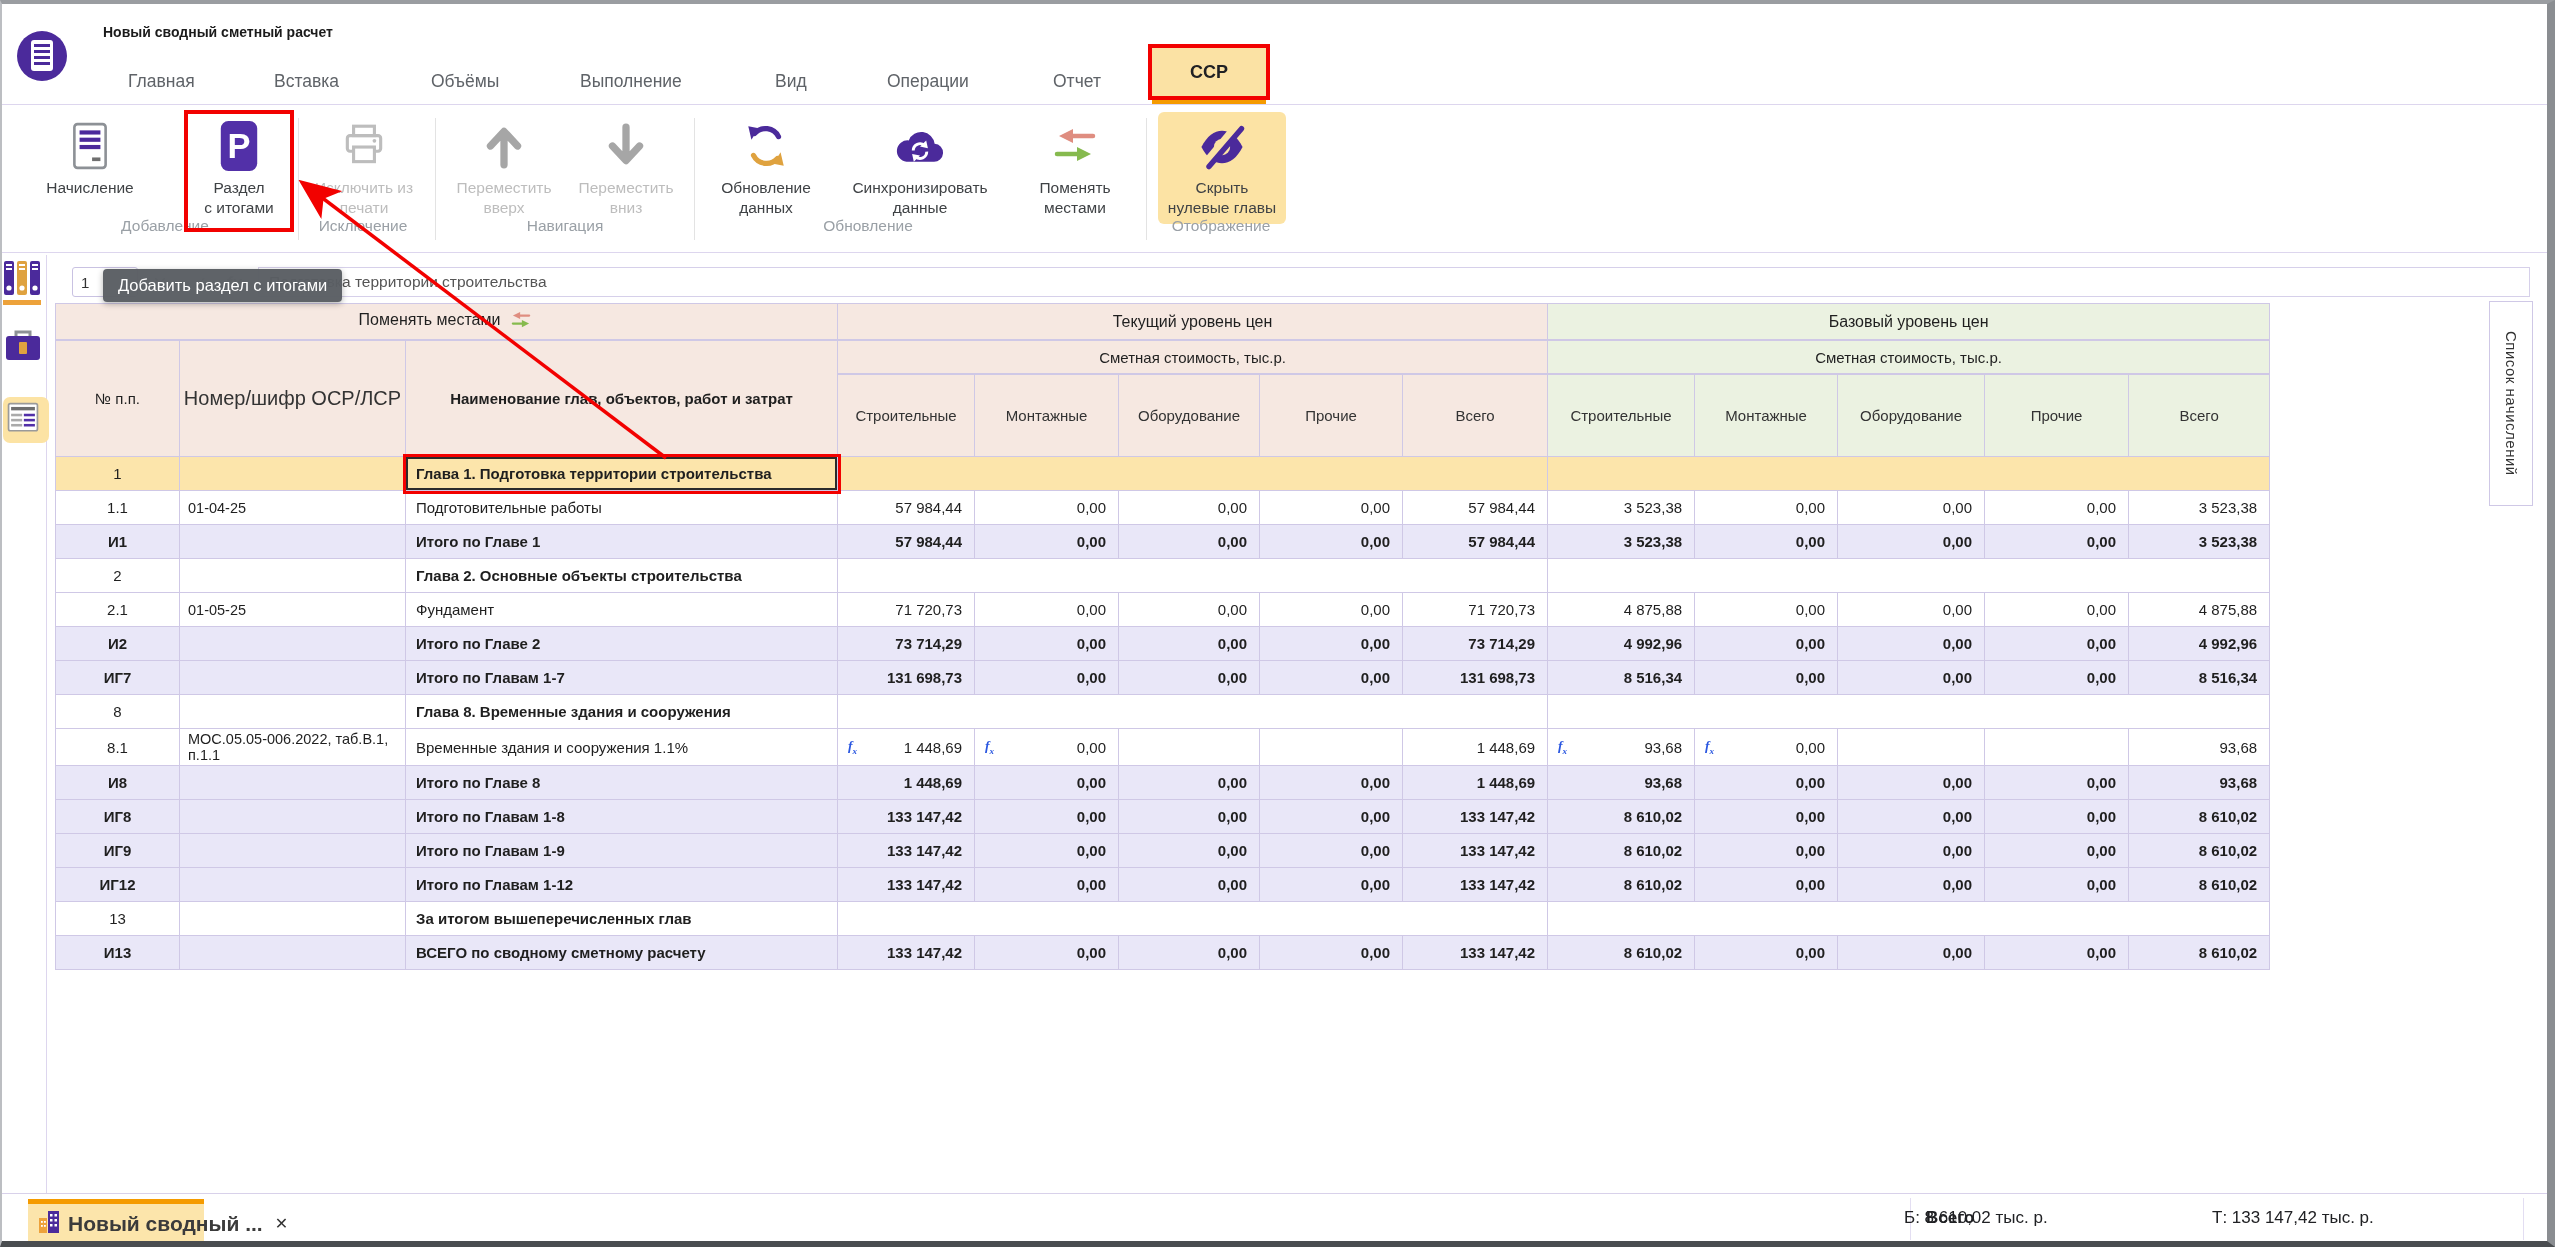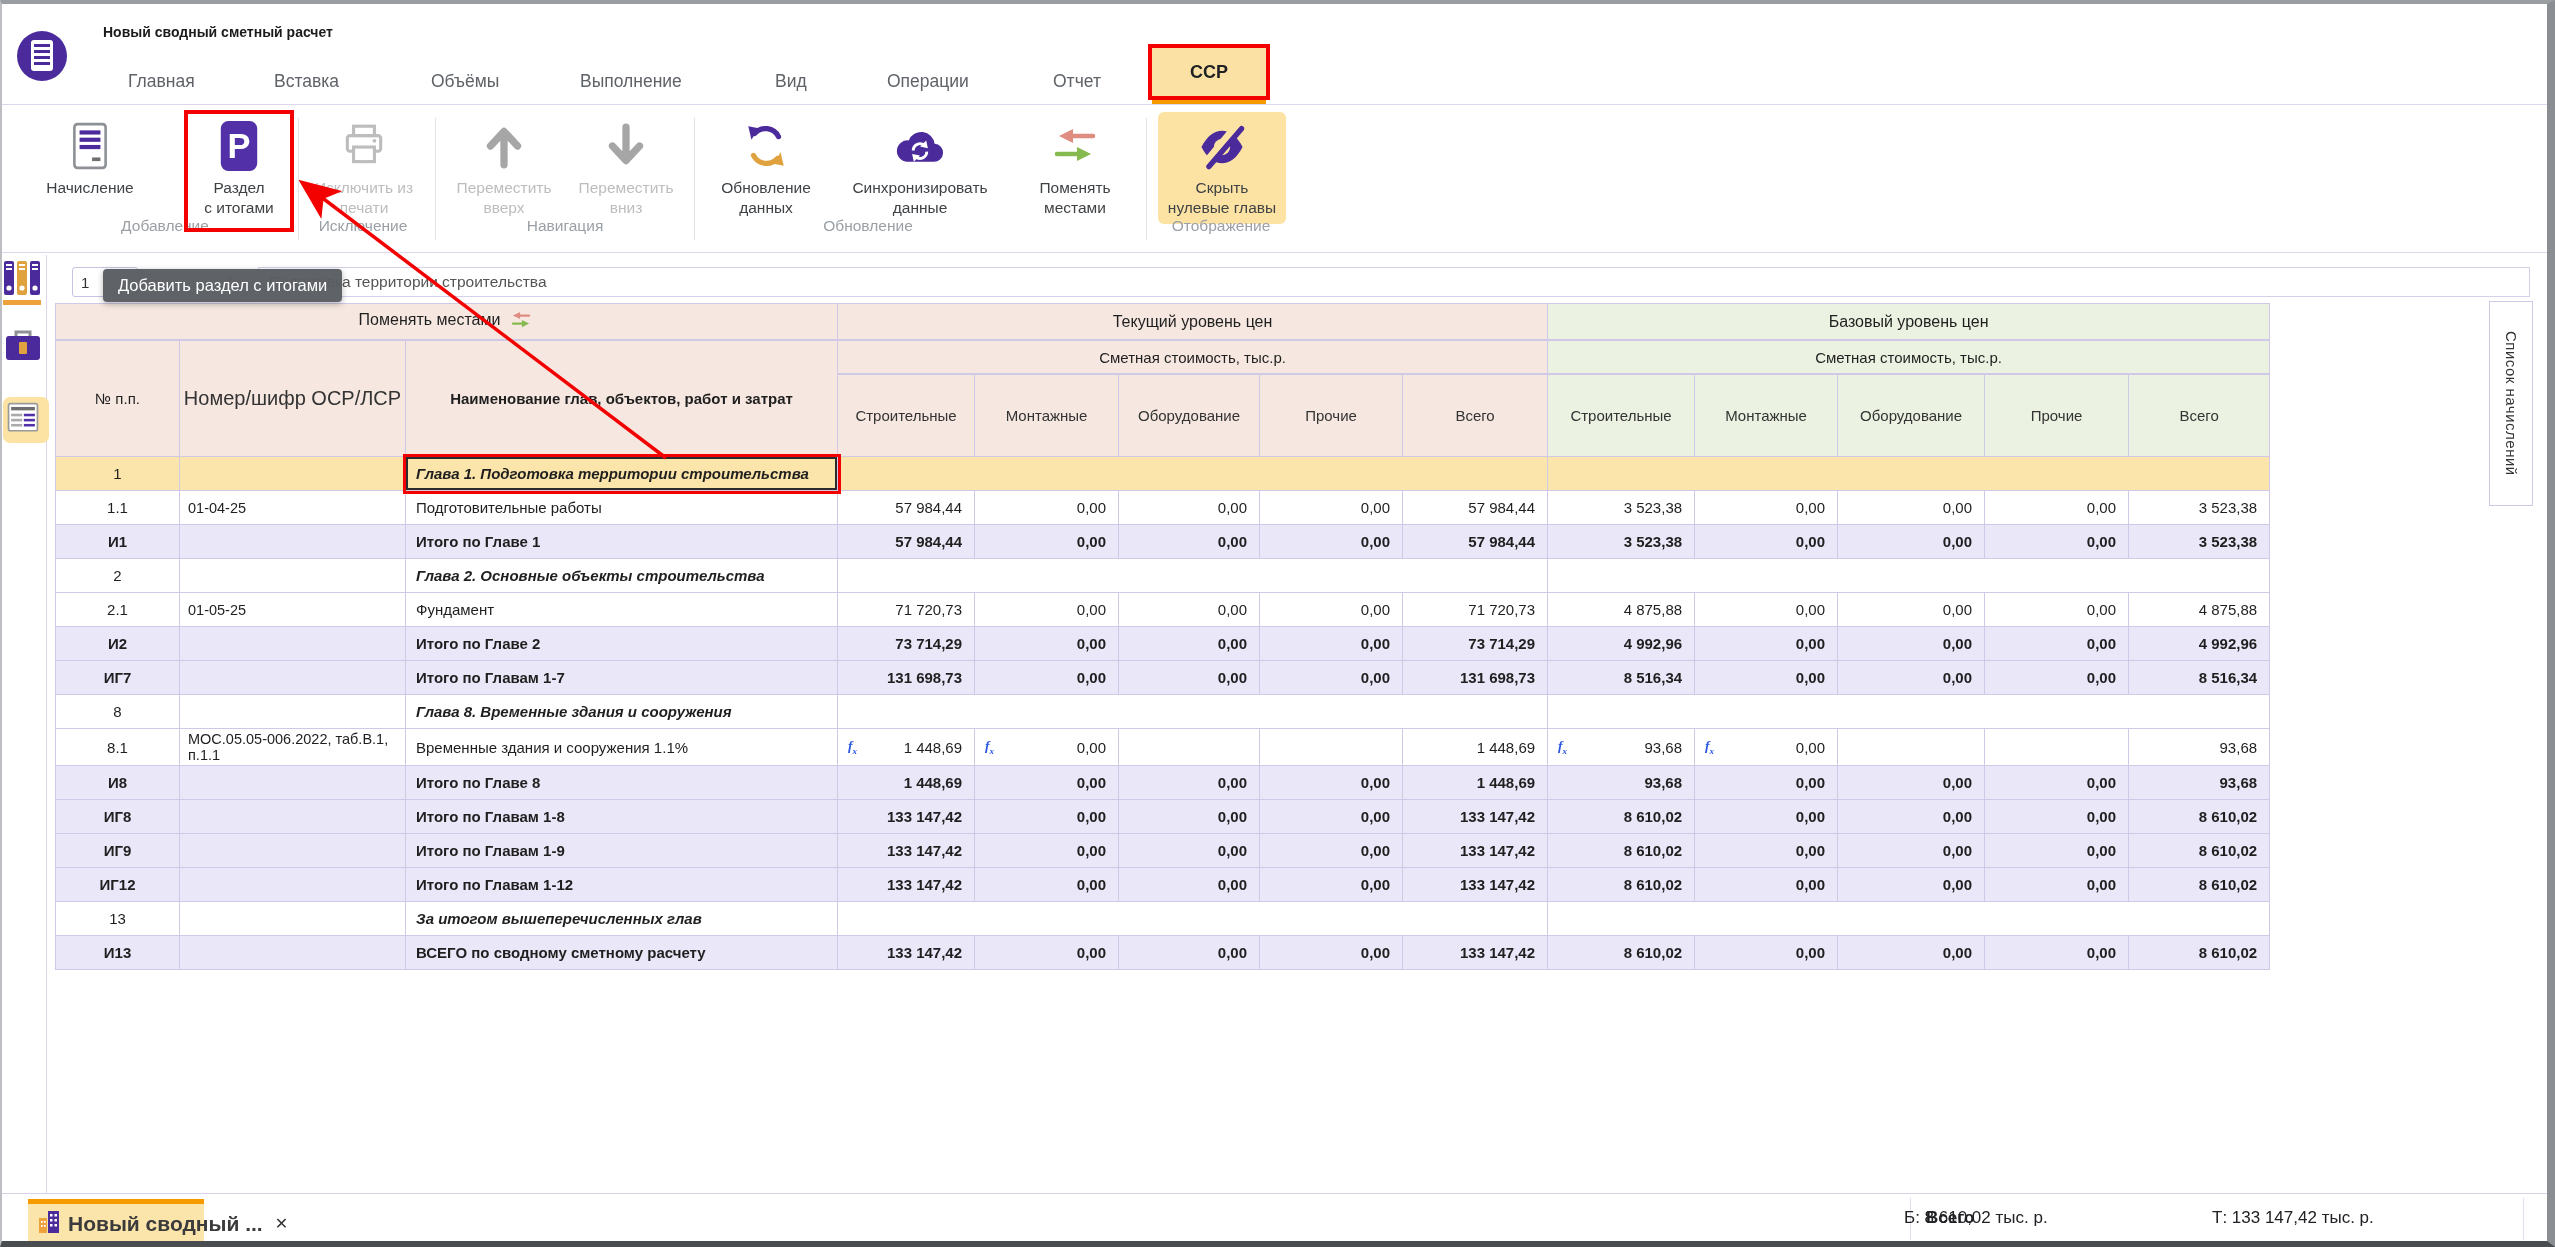--- a/index.html
+++ b/index.html
@@ -59,21 +59,21 @@
   th.green{background:#ebf2e1;border-top:1px solid #cfc8e6;}
   th.first{border-left:1px solid #cfc8e6;}
   td.first{border-left:1px solid #cfc8e6;}
   tbody td{height:34px;background:#fff;}
   .c-num{text-align:center;}
   .c-code{text-align:left;padding:2px 8px;font-size:14.5px;}
   .c-name{text-align:left;padding:0 10px;}
   .c-val{text-align:right;padding:0 12px;position:relative;}
   tr.r-total td{background:#e9e7f8;font-weight:bold;}
   tr.r-selected td{background:#fce5ab;}
-  tr.r-selected .c-name, tr.r-chapter .c-name{font-weight:bold;font-style:italic;}
+  tr.r-selected .c-name, tr.r-chapter .c-name{font-weight:bold;}
   td.red-cell{box-shadow:inset 0 0 0 2px #2b2b2b, 0 0 0 3px #f20100;position:relative;z-index:3;}
   .cellfx{position:absolute;left:10px;top:50%;transform:translateY(-50%);
        color:#2956e0;font-style:italic;font-weight:bold;font-size:13.5px;
        font-family:"Liberation Serif","DejaVu Serif",serif;}
   .cellfx sub{font-size:9px;}
   .hswap{display:inline-block;vertical-align:-4px;margin-left:8px;}
   
   .side-tab{position:absolute;left:2489px;top:301px;width:44px;height:205px;box-sizing:border-box;
        border:1px solid #cfc8e6;background:#fff;display:flex;align-items:center;justify-content:center;}
   .side-tab span{writing-mode:vertical-rl;font-size:15px;color:#333;letter-spacing:.5px;}

